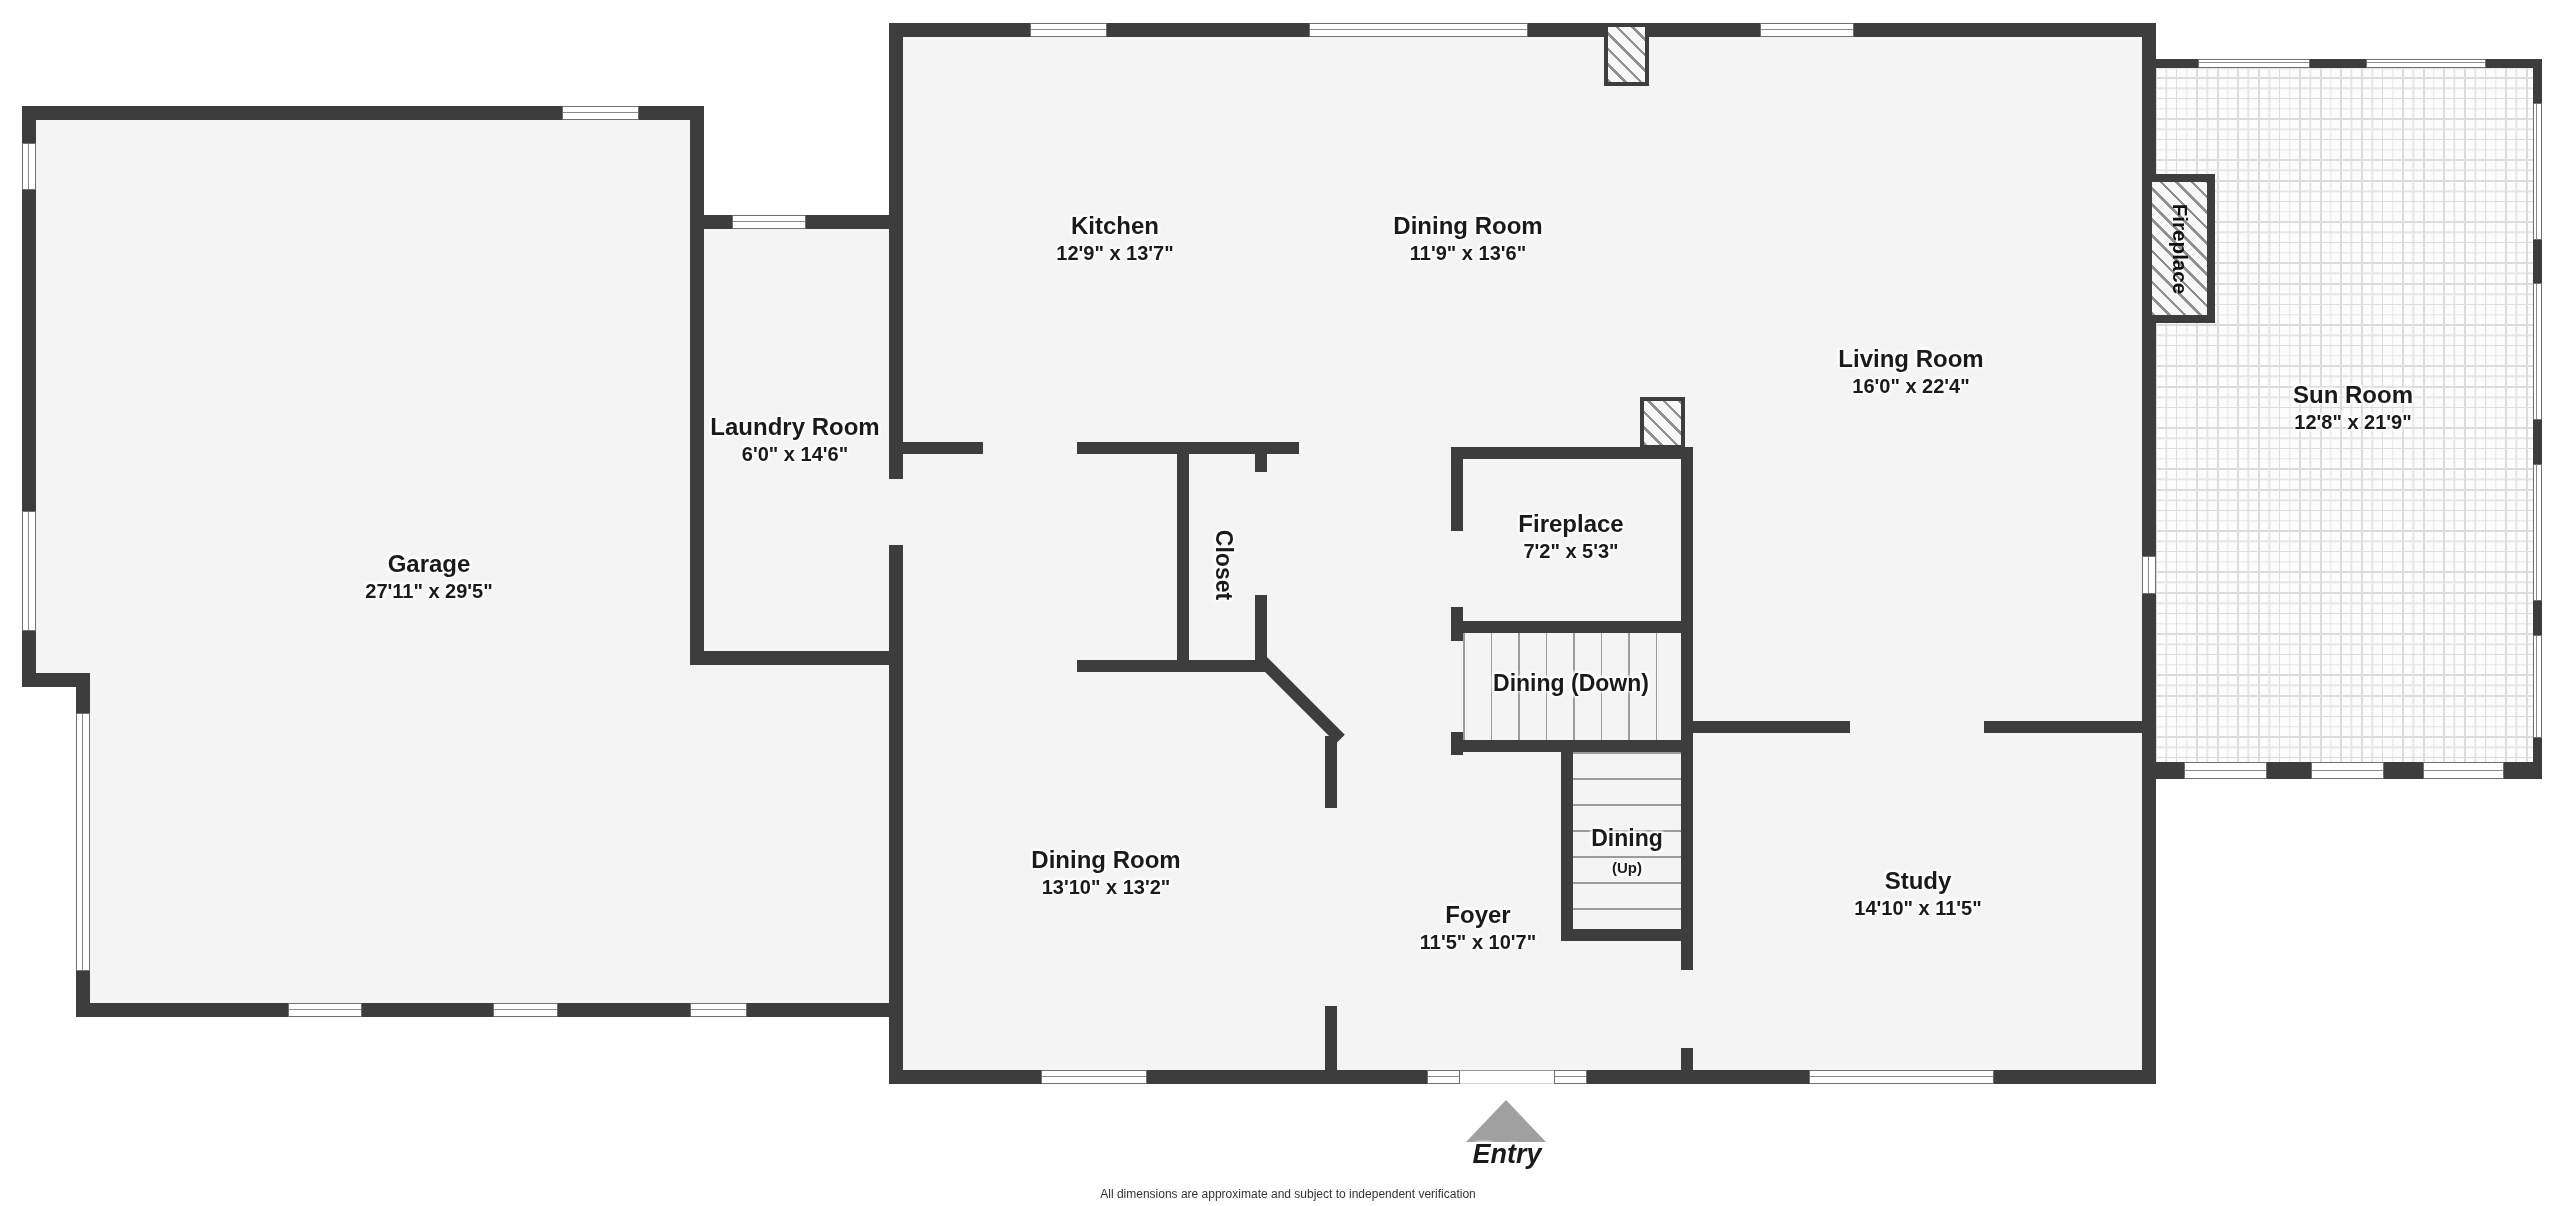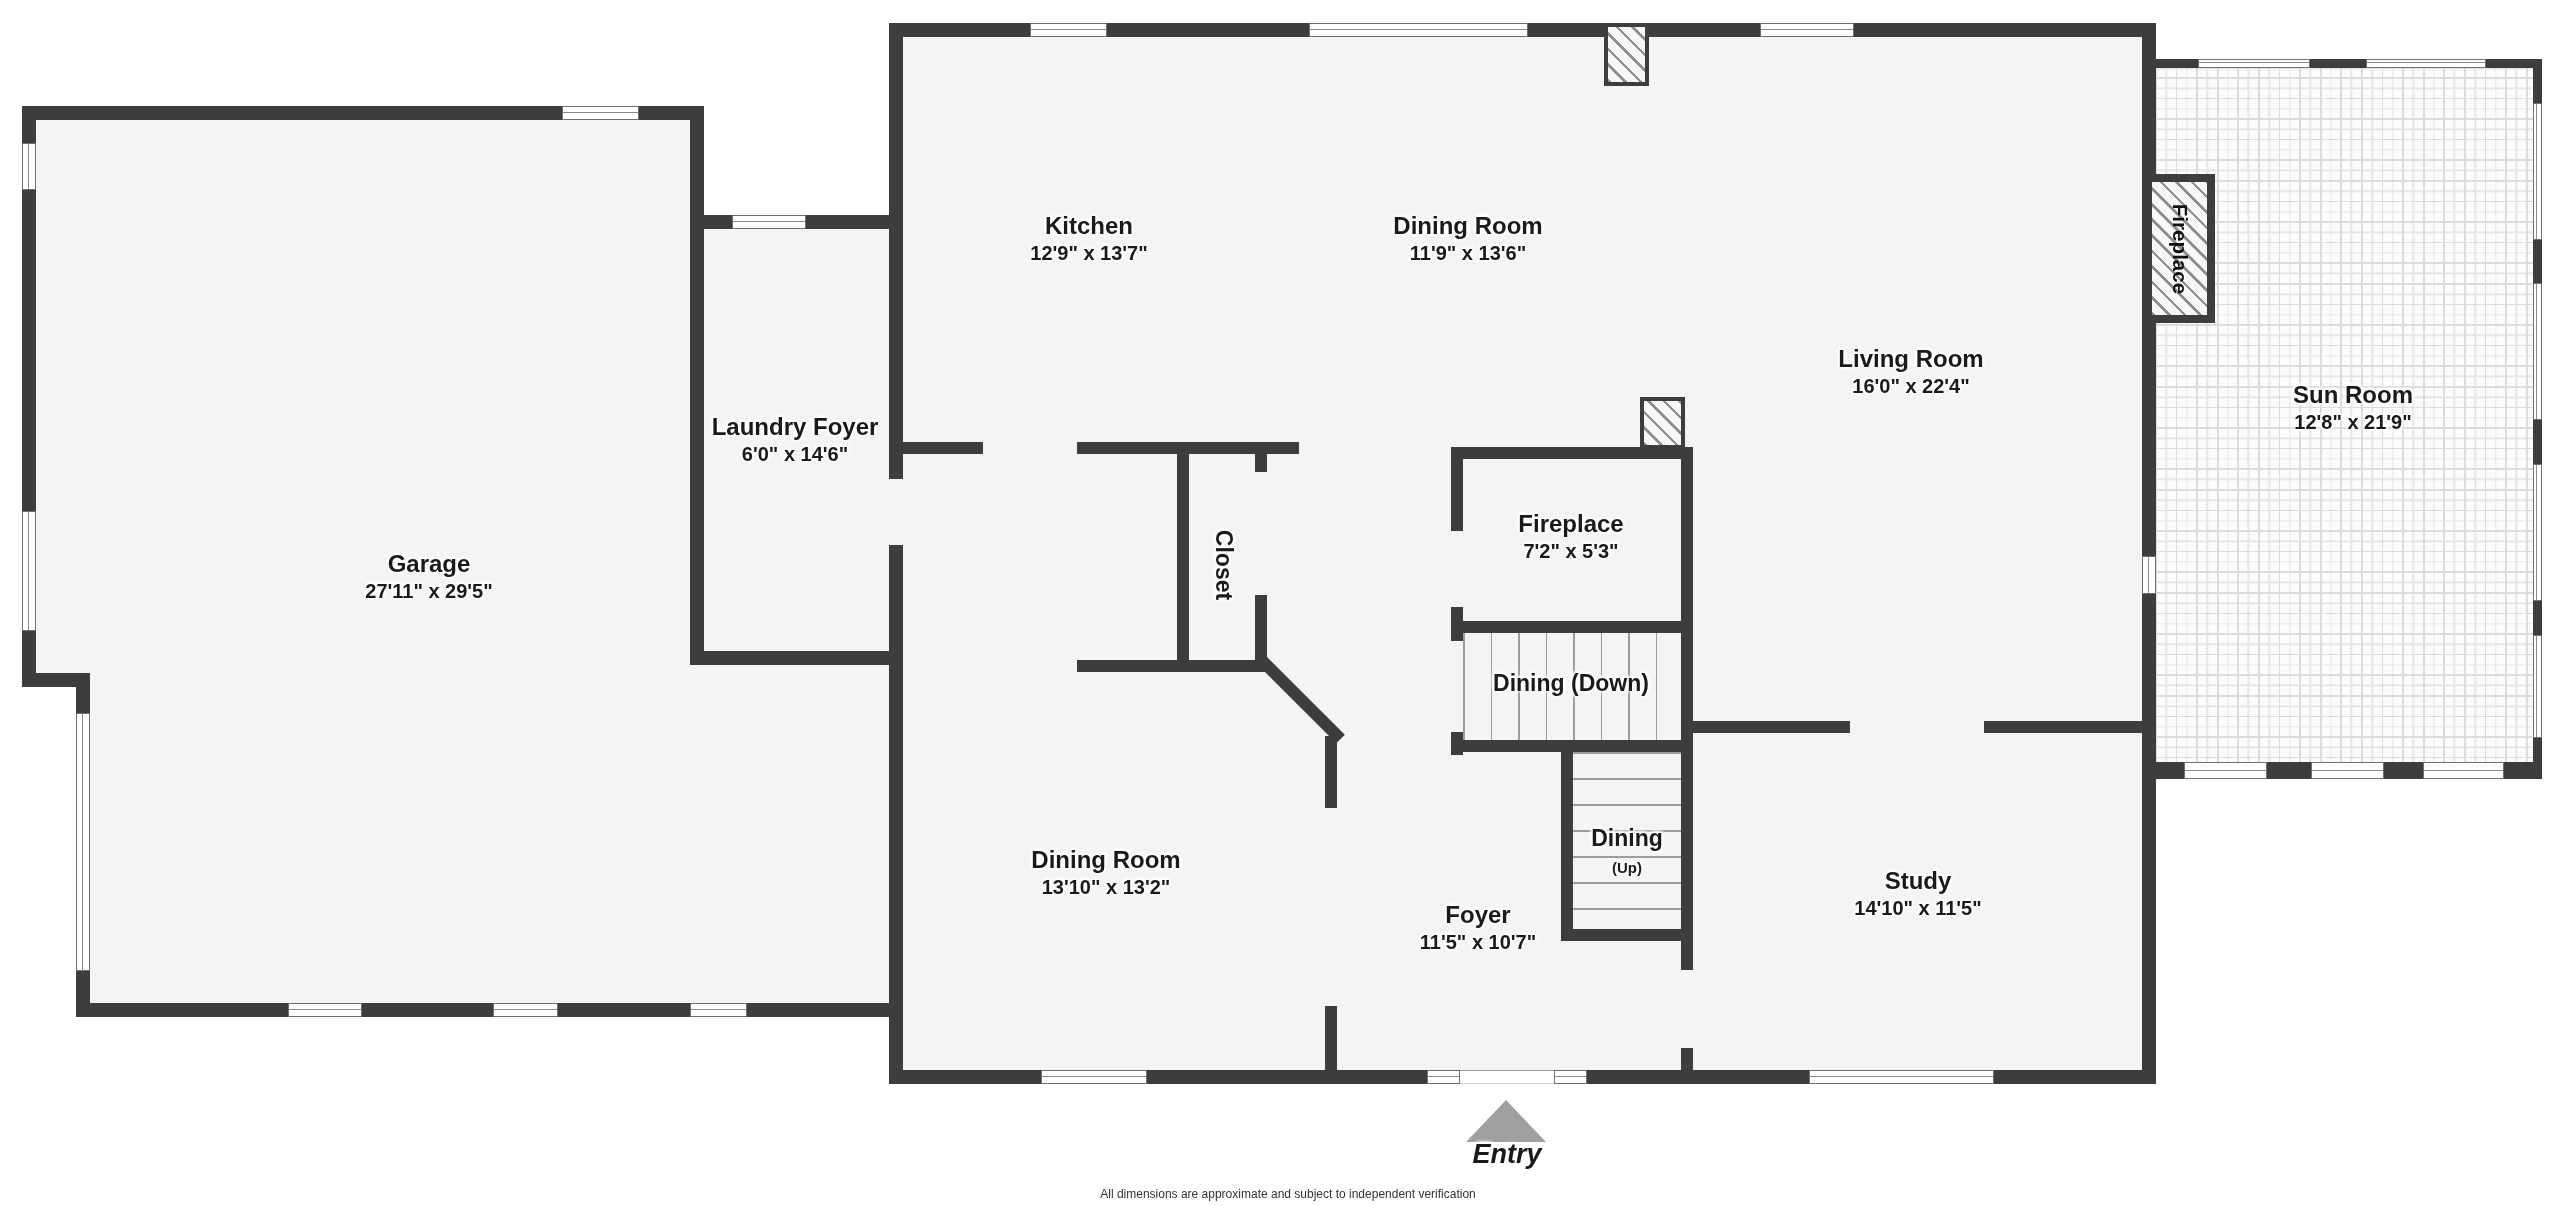--- a/index.html
+++ b/index.html
@@ -116,38 +116,38 @@
 
   <div class="hatch" style="left:1604px;top:23px;width:45px;height:63px"></div>
   <div class="hatch" style="left:1640px;top:397px;width:45px;height:52px"></div>
   <div class="fireplace" style="left:2144px;top:174px;width:71px;height:149px">
     <span class="fp-txt">Fireplace</span>
   </div>
 
   <div class="treads-v" style="left:1463px;top:633px;width:218px;height:107px"></div>
   <div class="treads-h" style="left:1573px;top:752px;width:108px;height:177px"></div>
 
-  <div class="lbl" style="left:1089px;top:238px">
+  <div class="lbl" style="left:1115px;top:238px">
     <div class="nm">Kitchen</div>
     <div class="dm">12'9" x 13'7"</div>
   </div>
   <div class="lbl" style="left:1468px;top:238px">
     <div class="nm">Dining Room</div>
     <div class="dm">11'9" x 13'6"</div>
   </div>
   <div class="lbl" style="left:1911px;top:371px">
     <div class="nm">Living Room</div>
     <div class="dm">16'0" x 22'4"</div>
   </div>
   <div class="lbl" style="left:2353px;top:407px">
     <div class="nm">Sun Room</div>
     <div class="dm">12'8" x 21'9"</div>
   </div>
   <div class="lbl" style="left:795px;top:439px">
-    <div class="nm">Laundry Foyer</div>
+    <div class="nm">Laundry Room</div>
     <div class="dm">6'0" x 14'6"</div>
   </div>
   <div class="lbl" style="left:429px;top:576px">
     <div class="nm">Garage</div>
     <div class="dm">27'11" x 29'5"</div>
   </div>
   <div class="lbl" style="left:1571px;top:536px">
     <div class="nm">Fireplace</div>
     <div class="dm">7'2" x 5'3"</div>
   </div>

